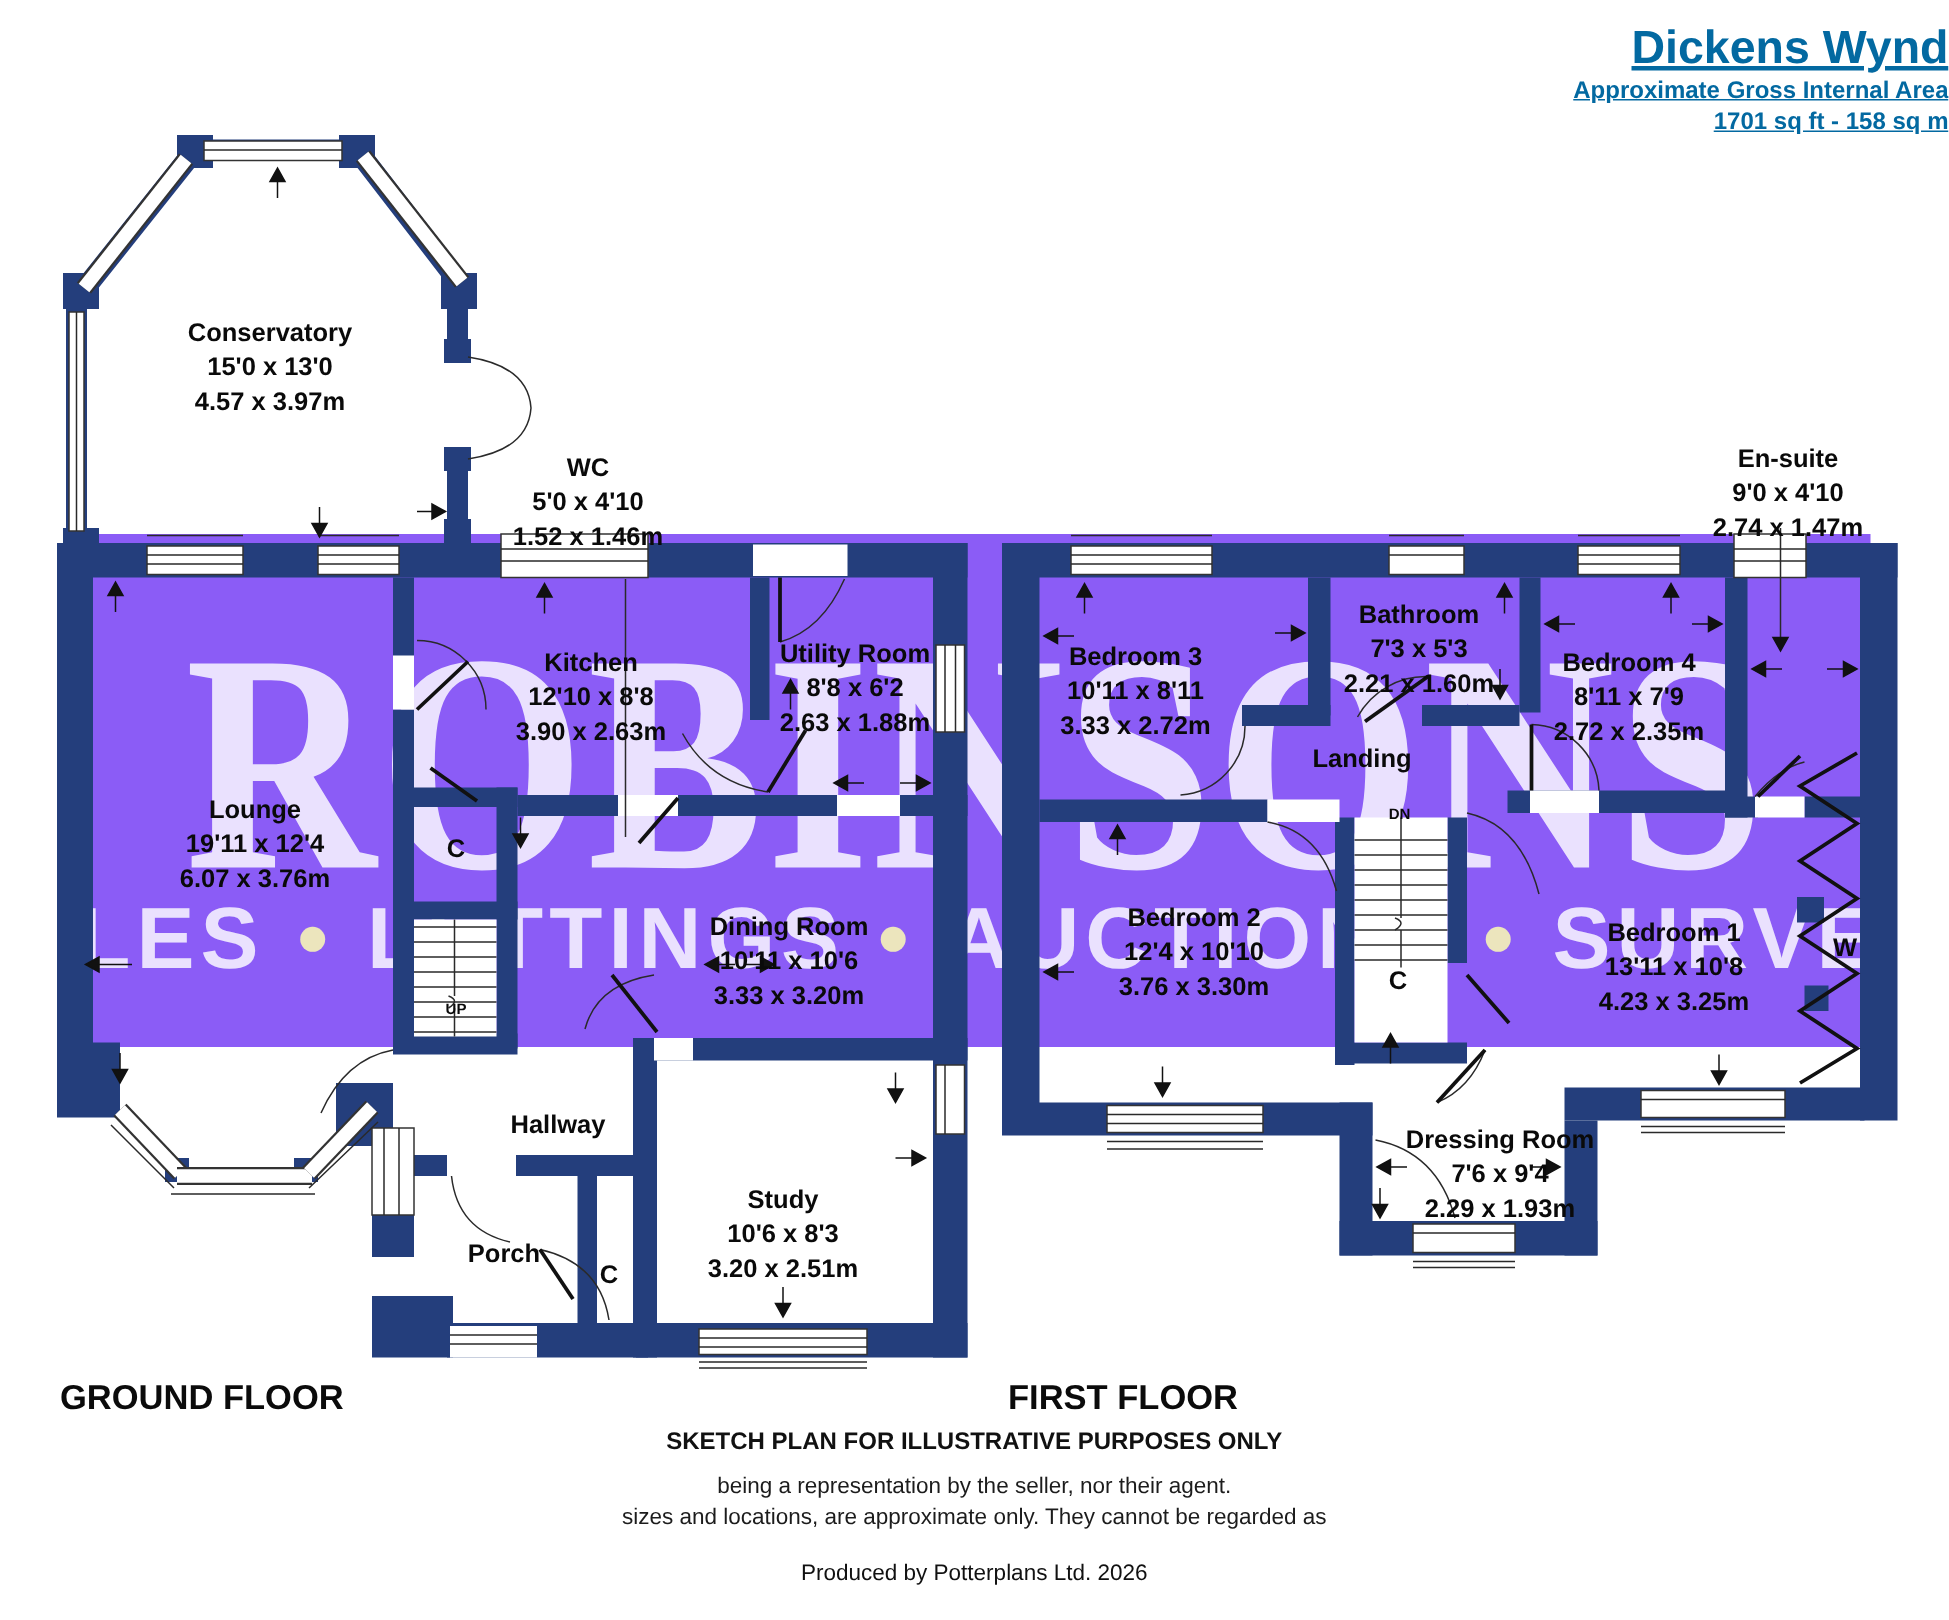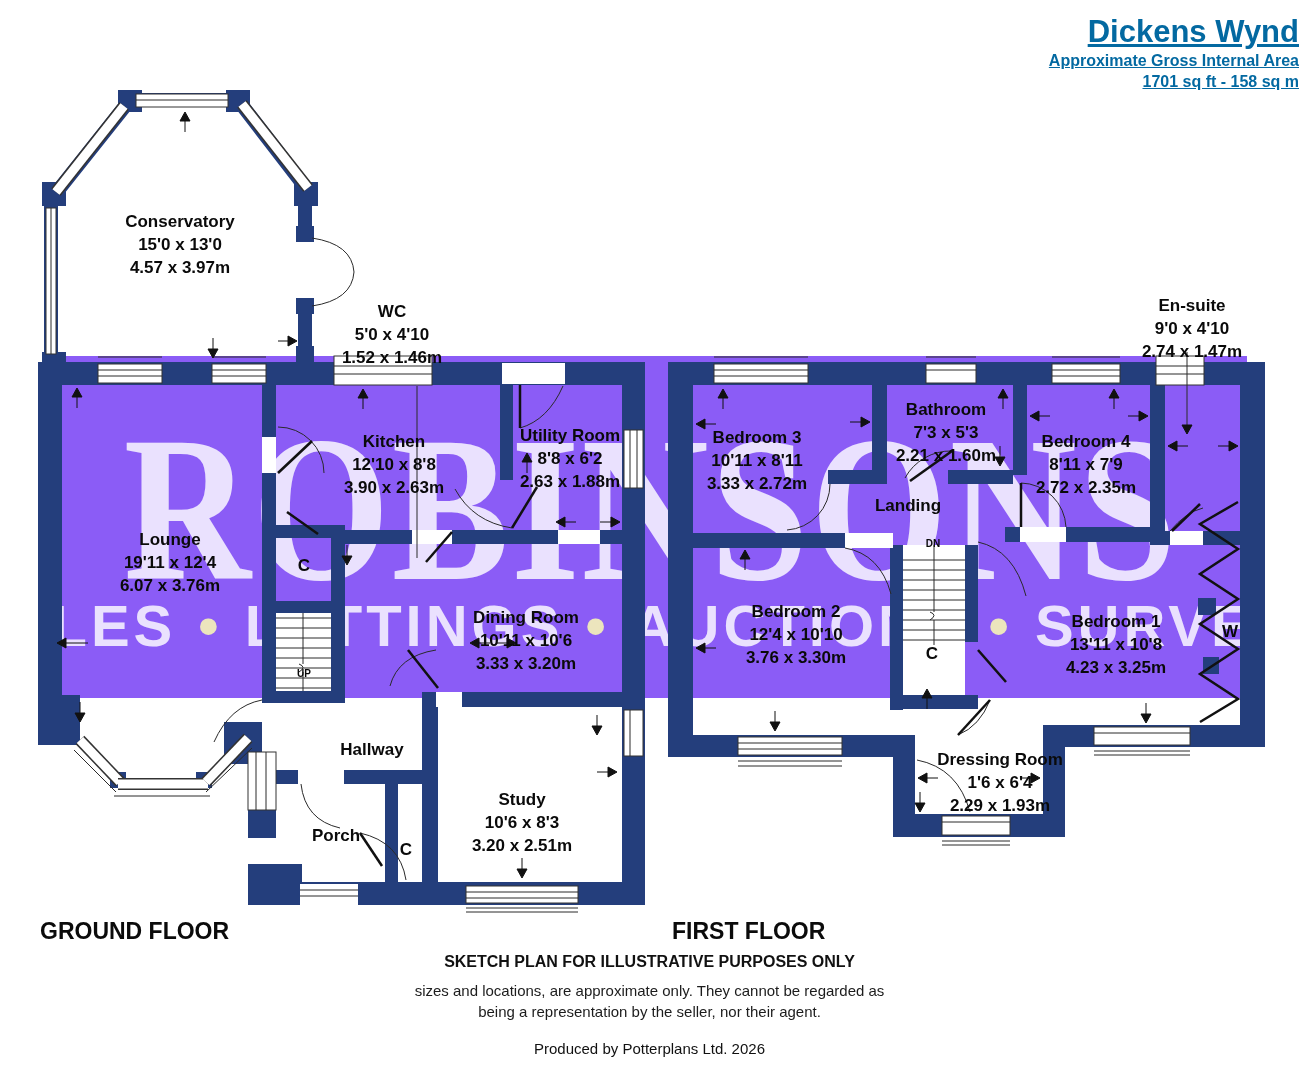--- a/index.html
+++ b/index.html
@@ -377,28 +377,28 @@
   <span>12'4 x 10'10</span>
   <span>3.76 x 3.30m</span>
 </div>
 <div class="rlabel" style="left:1116px;top:610px;">
   <span>Bedroom 1</span>
   <span>13'11 x 10'8</span>
   <span>4.23 x 3.25m</span>
 </div>
 <div class="rlabel" style="left:980px;top:748px;margin-left:20px;">
   <span>Dressing Room</span>
-  <span>1'6 x 6'4</span>
+  <span>7'6 x 9'4</span>
   <span>2.29 x 1.93m</span>
 </div>
 <div class="mark" style="left:932px;top:644px;">C</div>
 <div class="mark" style="left:1230px;top:622px;">W</div>
 <div class="mark tiny" style="left:933px;top:538px;">DN</div>
 
 <div class="floor-label" style="left:40px;top:918px;">GROUND FLOOR</div>
 <div class="floor-label" style="left:672px;top:918px;">FIRST FLOOR</div>
 
 <div class="footer f-note">SKETCH PLAN FOR ILLUSTRATIVE PURPOSES ONLY</div>
 <div class="footer f-disc">
+  <span>being a representation by the seller, nor their agent.</span>
   <span>sizes and locations, are approximate only. They cannot be regarded as</span>
-  <span>being a representation by the seller, nor their agent.</span>
 </div>
 <div class="footer f-credit">Produced by Potterplans Ltd. 2026</div>
 
 </body></html>

